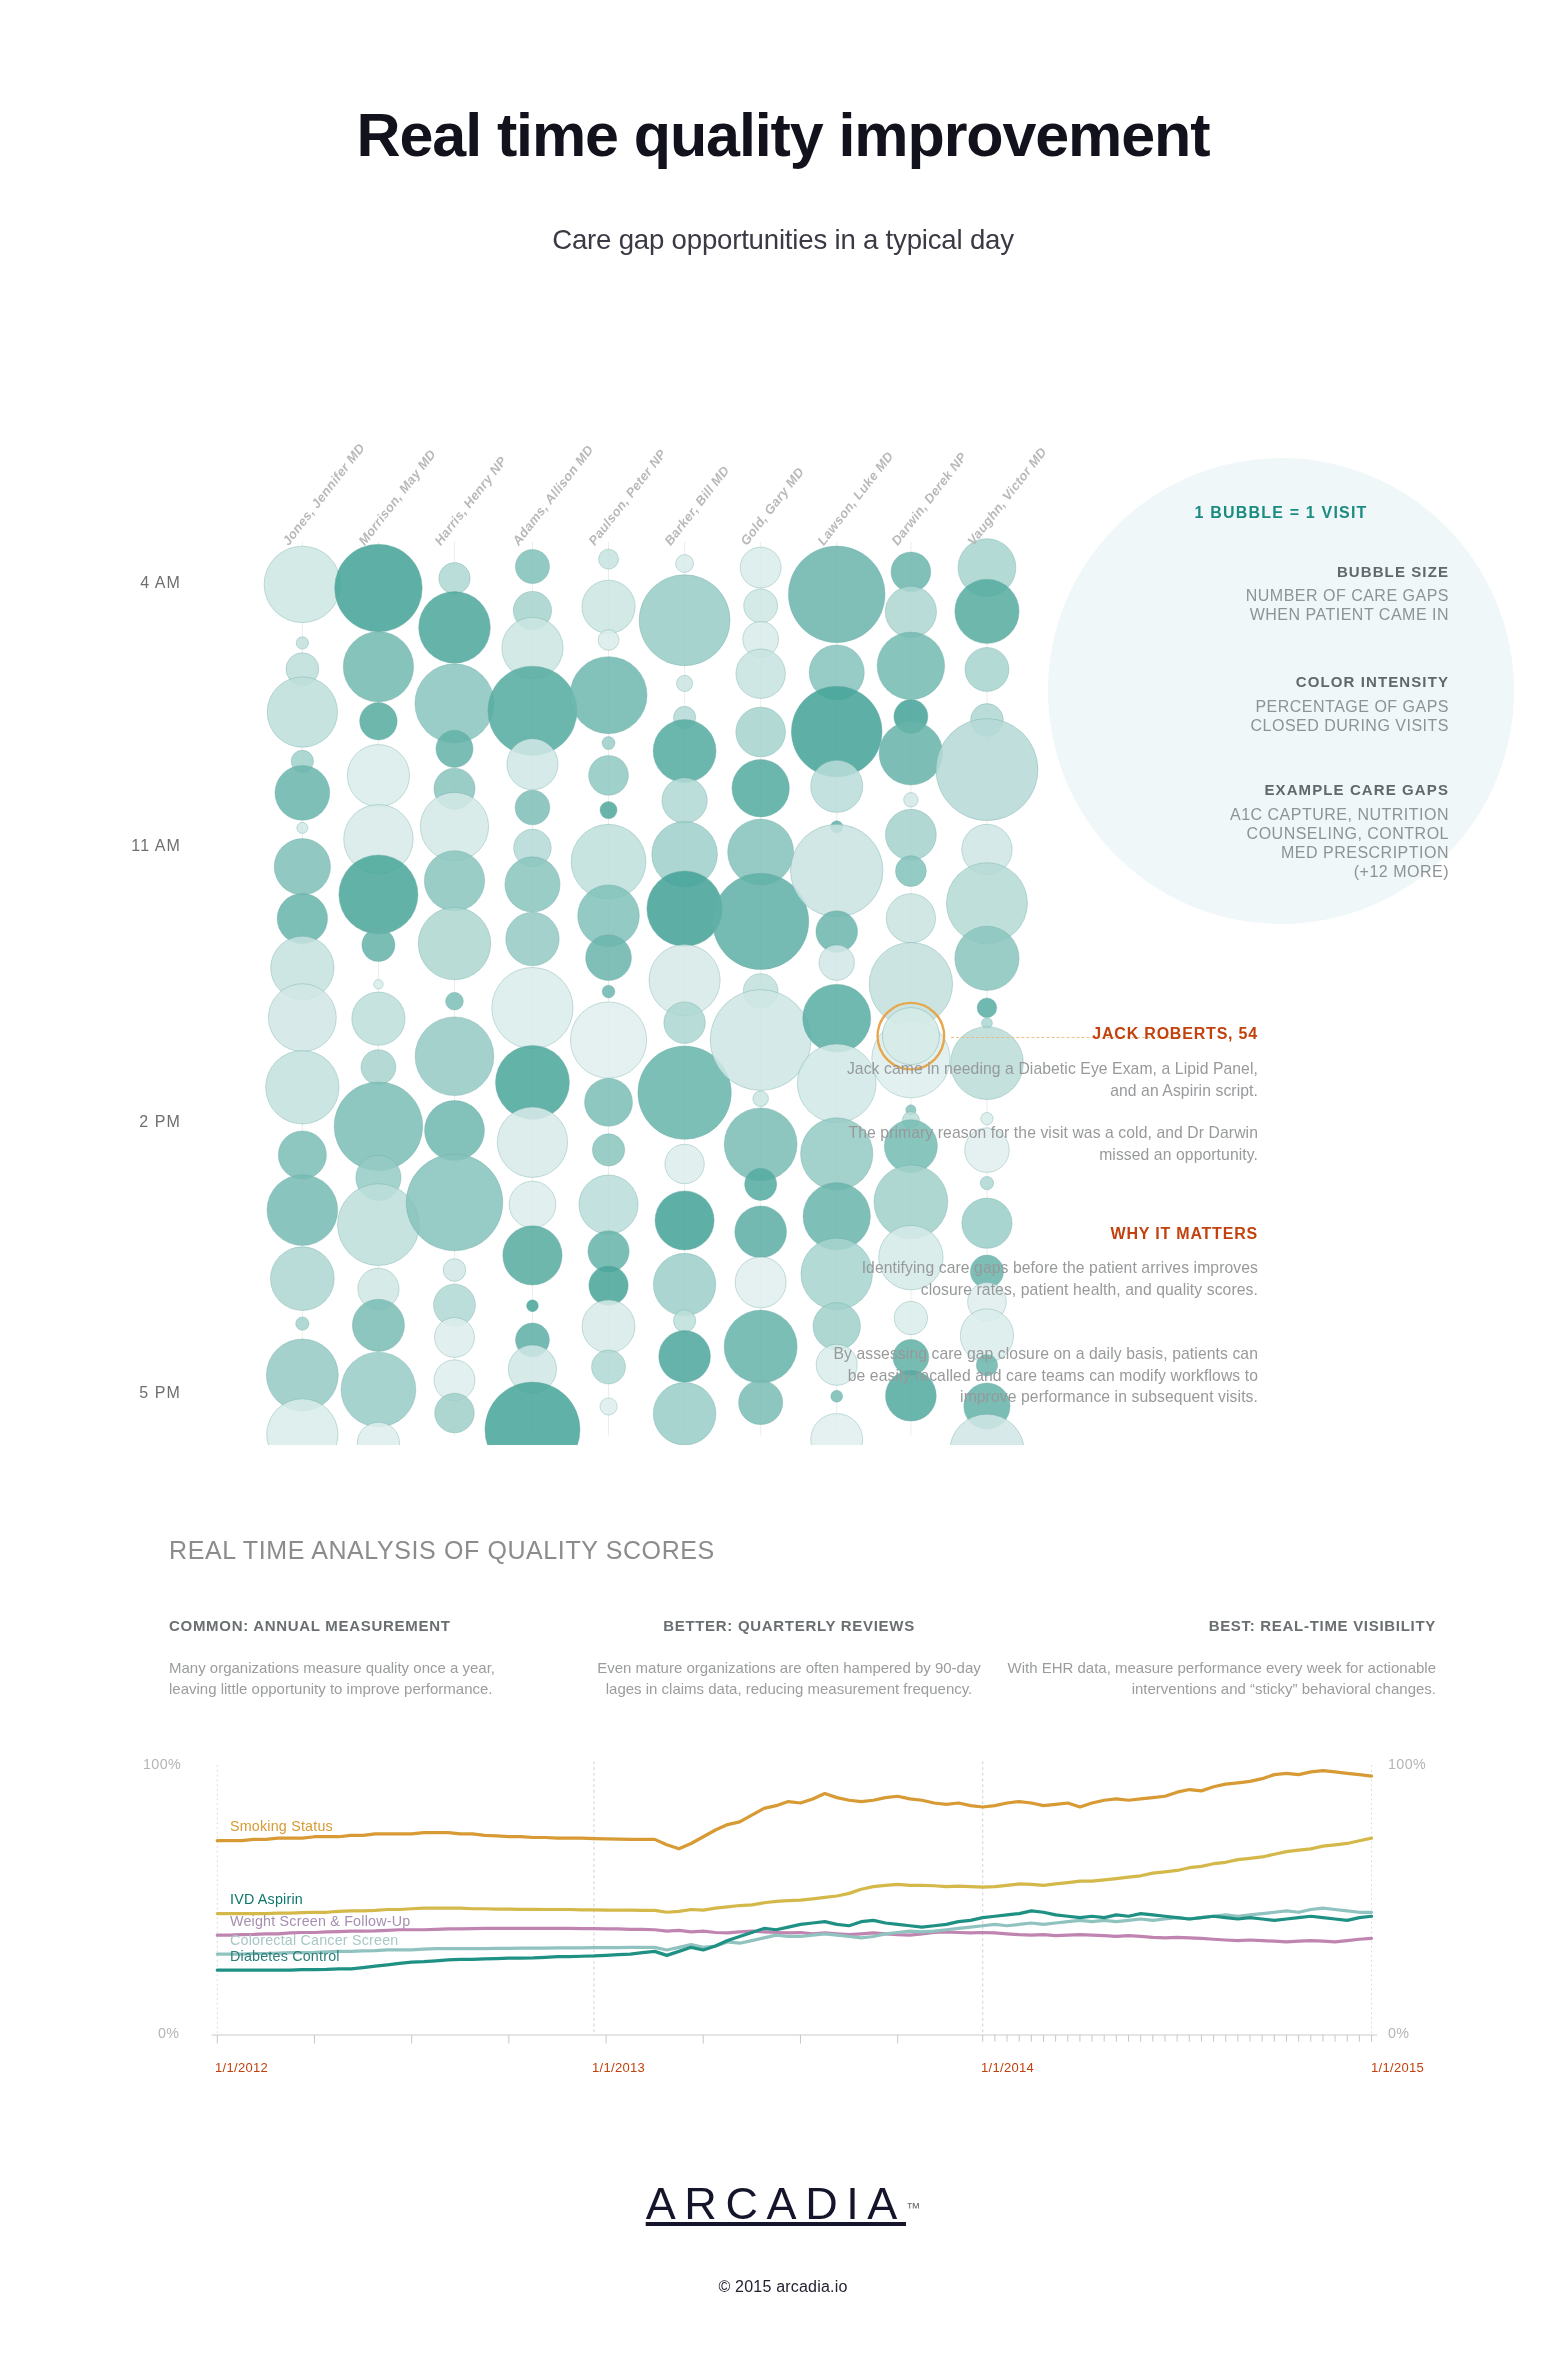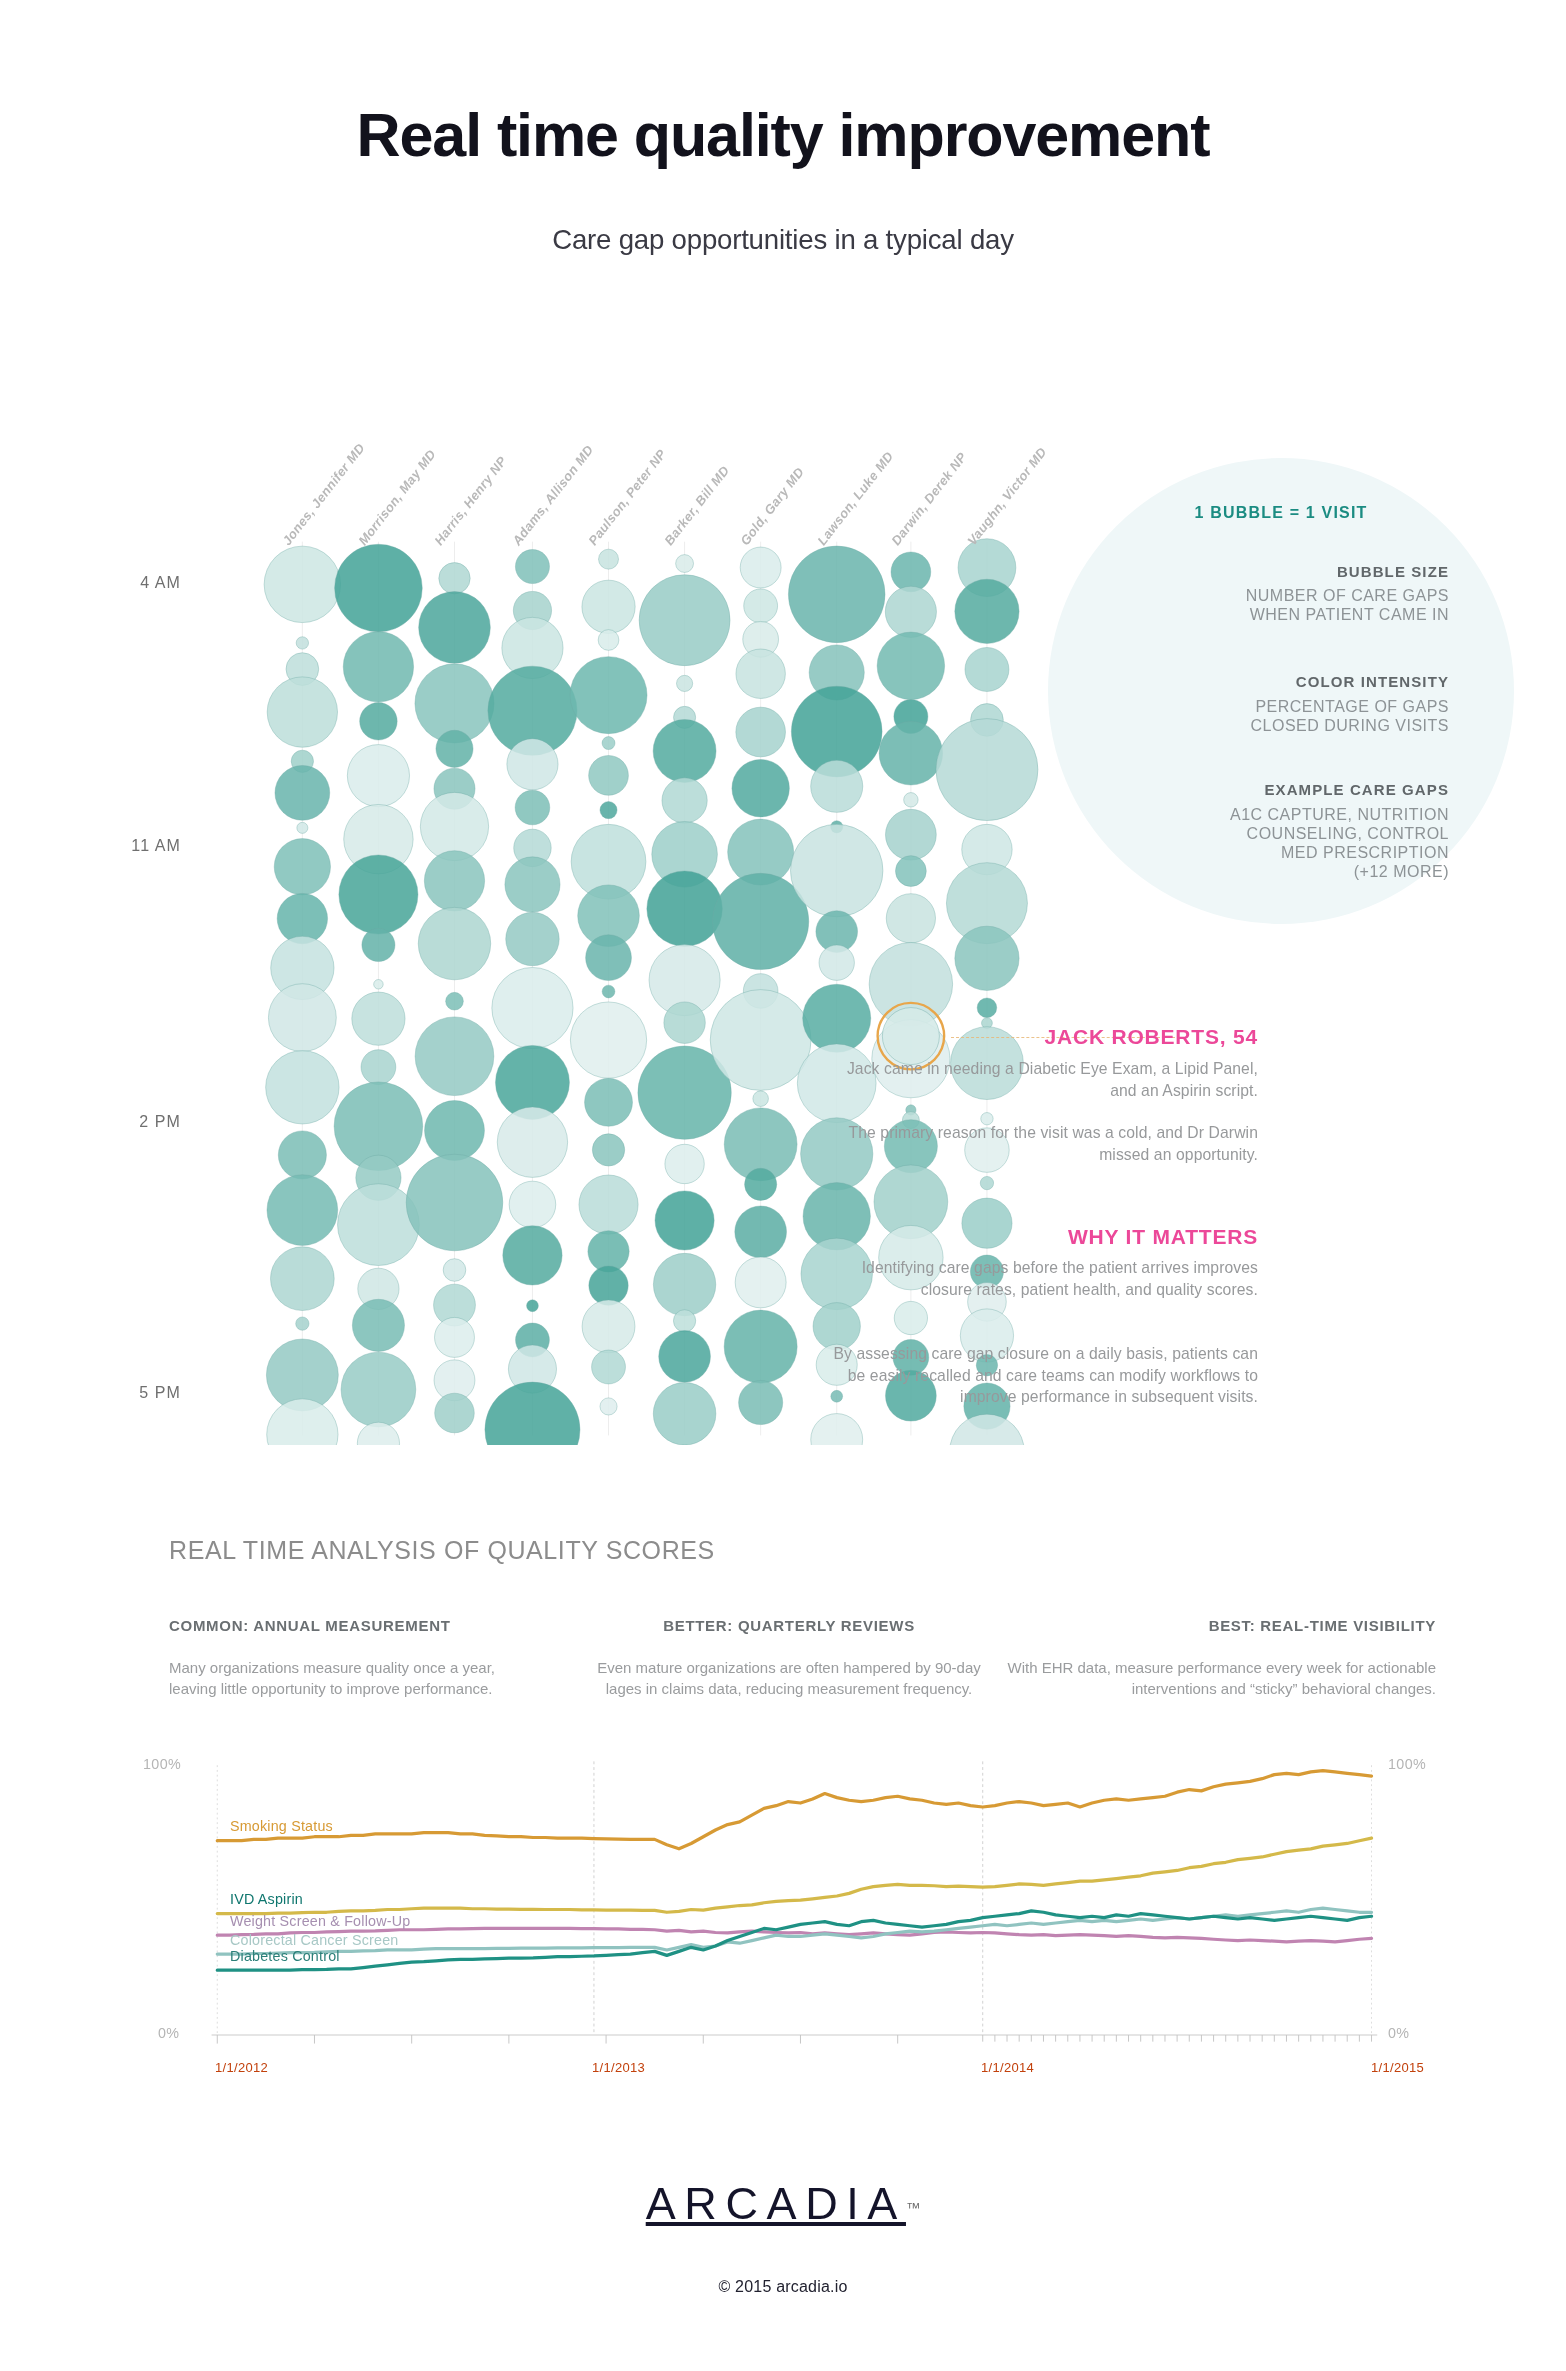--- a/index.html
+++ b/index.html
@@ -52,21 +52,21 @@
     font-size:15px;font-weight:bold;color:#61676a;letter-spacing:1.1px;
   }
   .lg-b{
     position:absolute;right:65px;width:361px;text-align:right;
     font-size:16px;color:#8d9396;letter-spacing:0.5px;line-height:1.18;
   }
 
   
   .ann-h{
     position:absolute;right:88px;width:438px;text-align:right;
-    font-size:21px;font-weight:bold;color:#ec4899;letter-spacing:0.8px;
+    font-size:16px;font-weight:bold;color:#c2410c;letter-spacing:0.8px;
   }
   .ann-b{
     position:absolute;right:88px;width:438px;text-align:right;
     font-size:15.7px;color:#97999b;line-height:1.38;letter-spacing:0.1px;
   }
 
   
   .section-head{
     position:absolute;left:169px;top:1536px;font-size:25px;color:#8c8c8c;
     letter-spacing:0.6px;font-weight:400;

